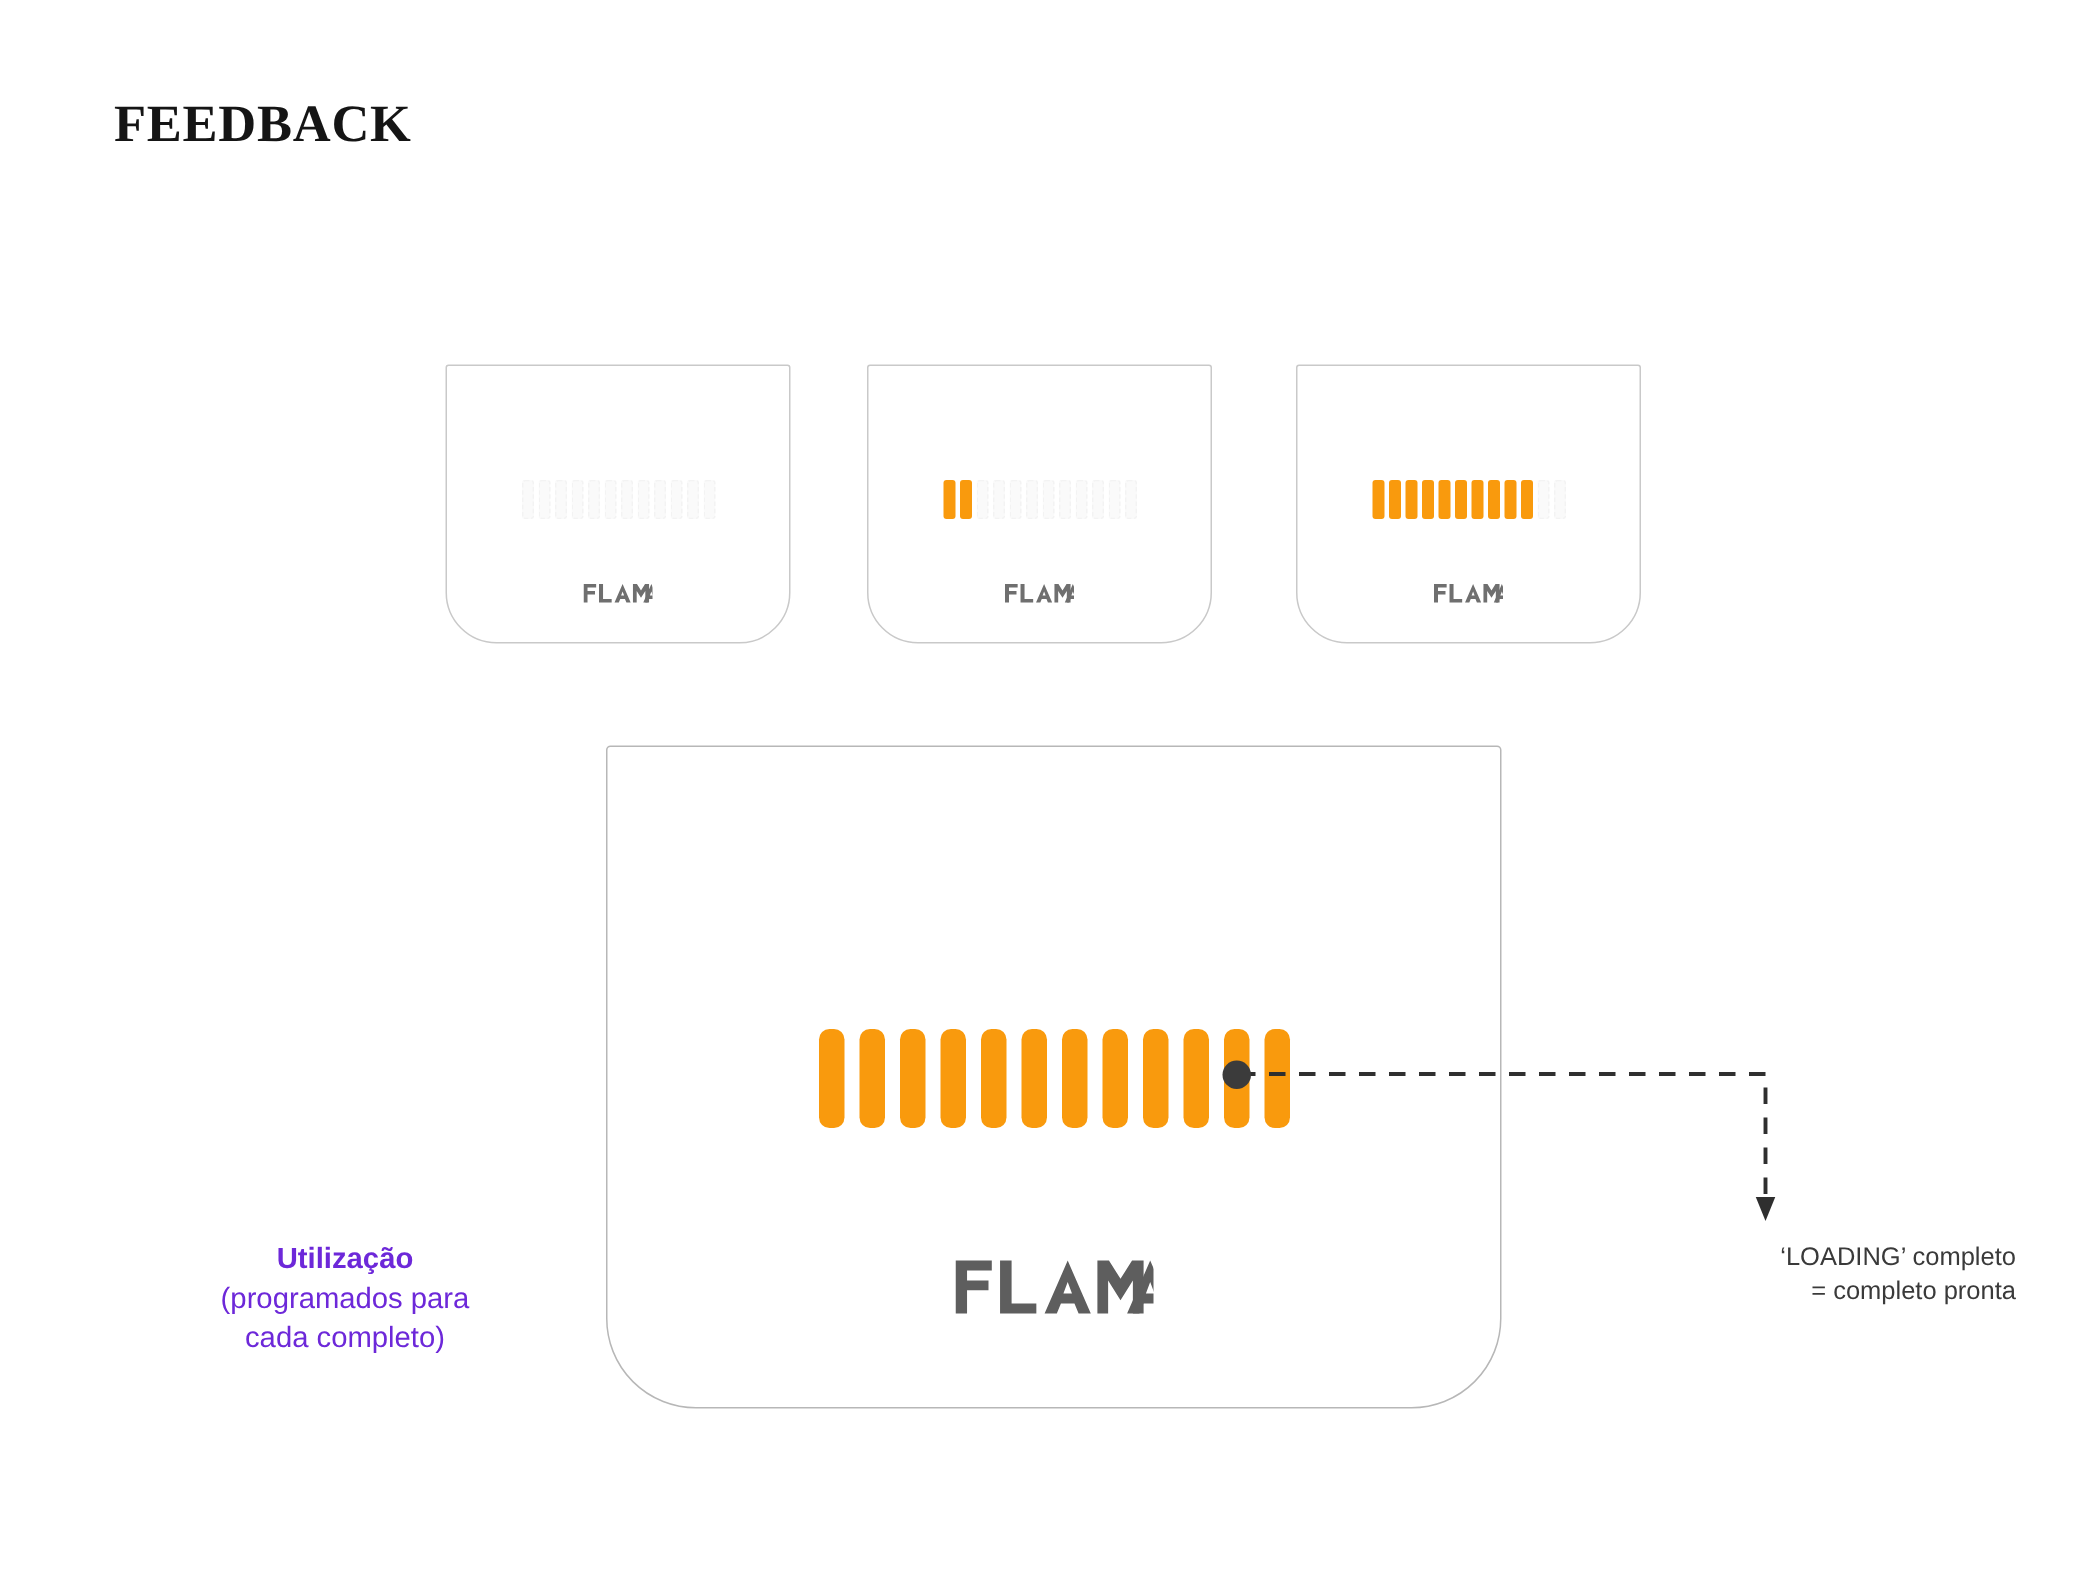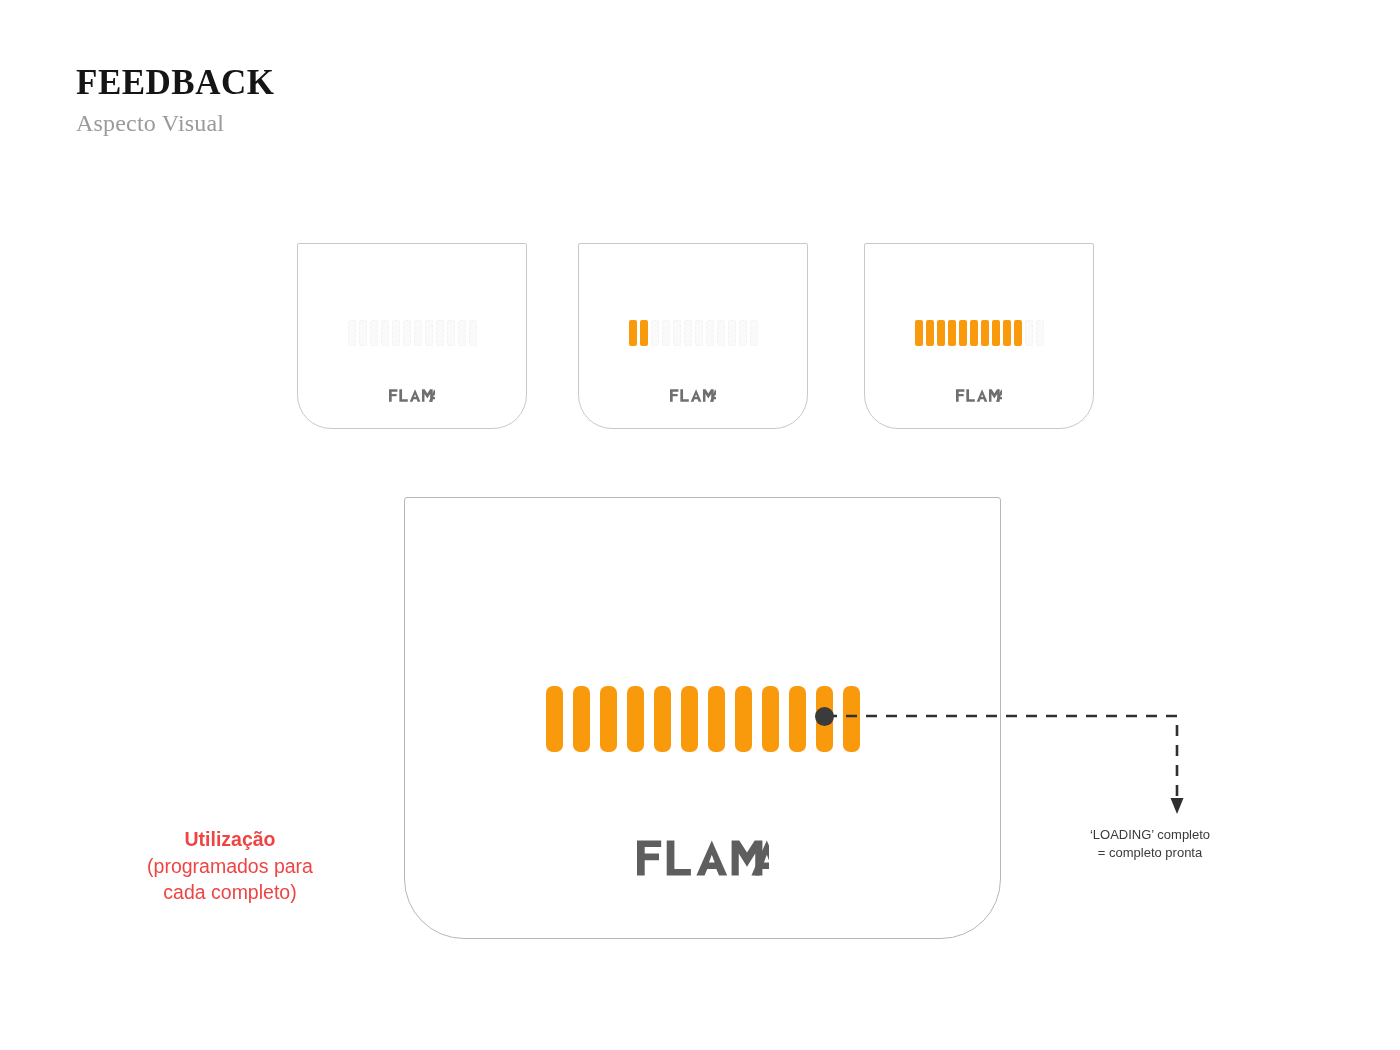--- a/index.html
+++ b/index.html
@@ -149,44 +149,43 @@
 
   
   #left-caption {
     position: absolute;
     left: 110px;
     top: 826px;
     width: 240px;
     text-align: center;
     font-size: 19.5px;
     line-height: 1.36;
-    color: #ef4444;
+    color: #6d28d9;
   }
   #left-caption .bold { font-weight: bold; }
   #left-caption .reg  { font-weight: normal; }
 
   #right-caption {
     position: absolute;
-    left: 1020px;
+    left: 1084px;
     top: 826px;
     width: 260px;
-    text-align: center;
-    font-size: 13px;
+    text-align: right;
+    font-size: 17px;
     line-height: 1.38;
     color: #3a3a3a;
     font-weight: normal;
   }
   #right-caption div { white-space: nowrap; }
 </style>
 </head>
 <body>
 
 <div id="header">
   <h1 id="page-title">FEEDBACK</h1>
-  <h2 id="page-subtitle">Aspecto Visual</h2>
 </div>
 
 <div class="toaster small s1">
   <div class="led-strip small">
       <span class="led off"></span>
       <span class="led off"></span>
       <span class="led off"></span>
       <span class="led off"></span>
       <span class="led off"></span>
       <span class="led off"></span>

